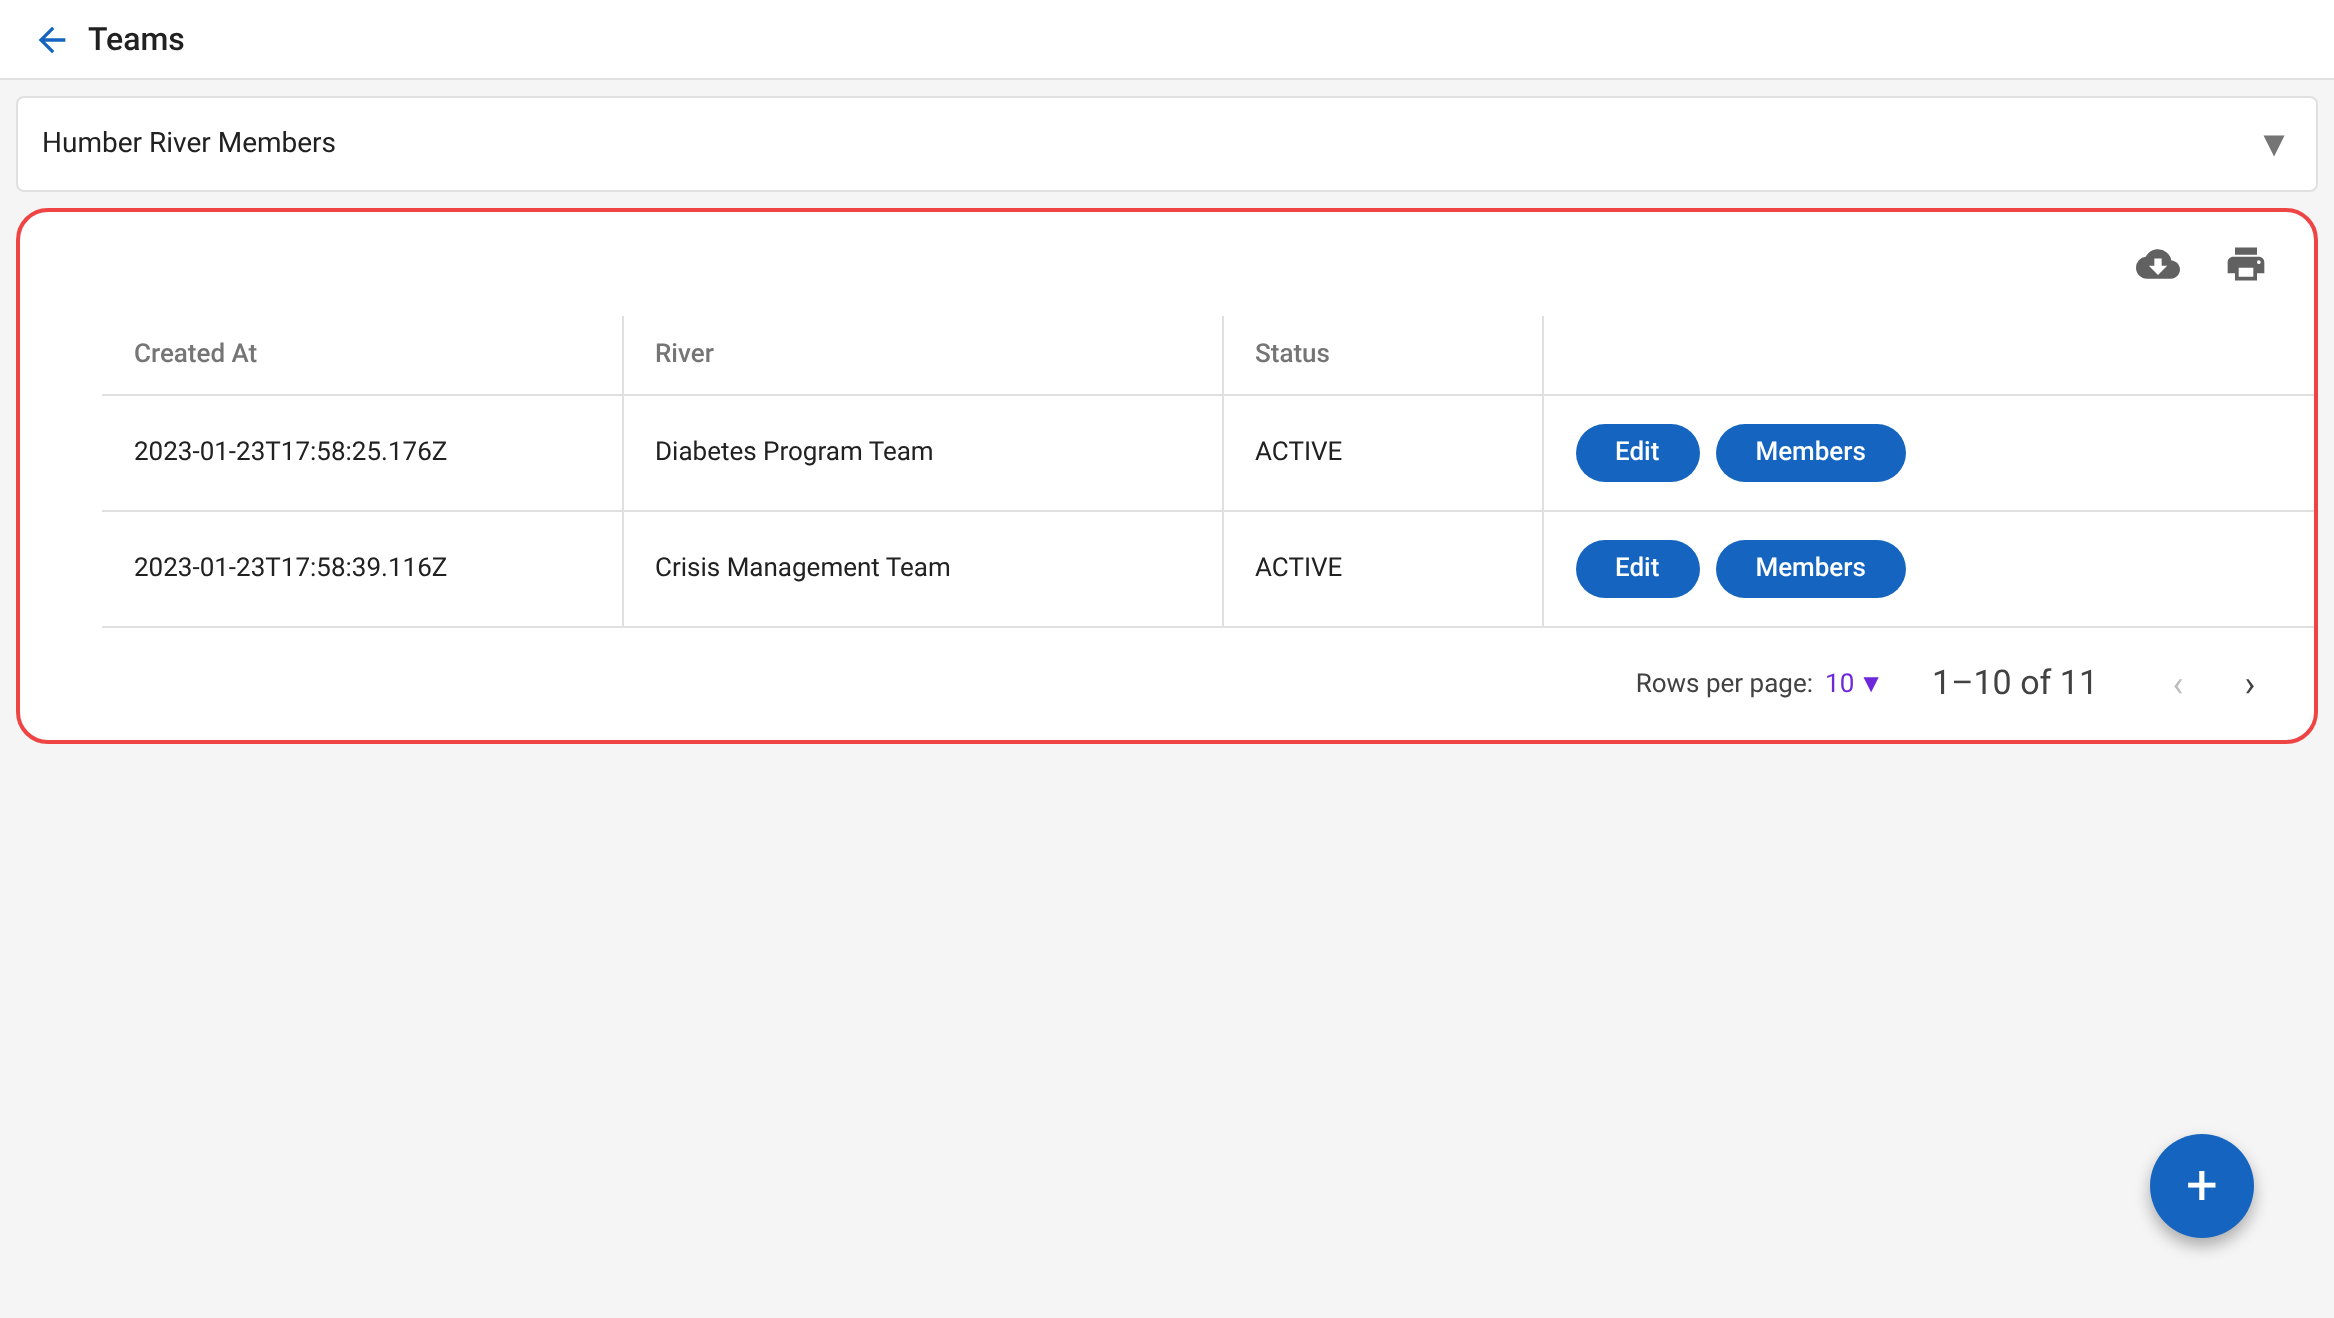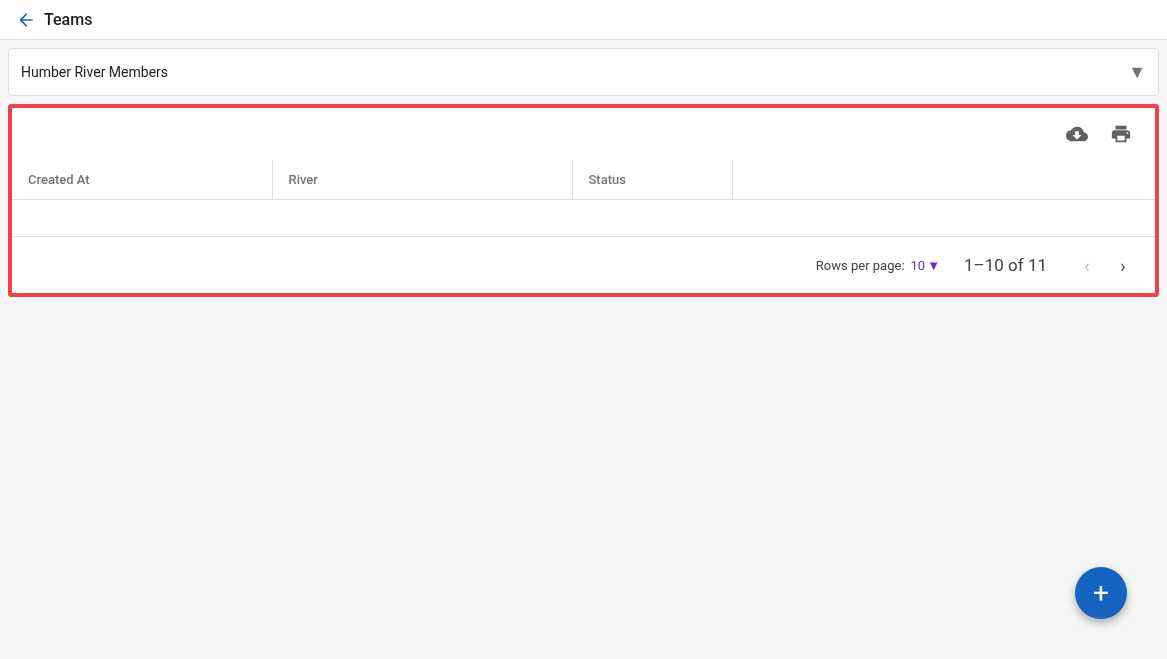--- a/index.html
+++ b/index.html
@@ -67,22 +67,23 @@
 
     .selector-arrow {
       color: #757575;
       font-size: 18px;
     }
 
     
     .table-container {
       background: #fff;
       margin: 8px;
-      border: 4px solid #ef4444;
-      border-radius: 3px;
+      border: 2px solid #ef4444;
+      border-radius: 16px;
+      padding-left: 41px;
     }
 
     .table-toolbar {
       display: flex;
       justify-content: flex-end;
       align-items: center;
       padding: 8px 16px;
       gap: 8px;
     }
 
@@ -174,21 +175,20 @@
     
     .pagination {
       display: flex;
       align-items: center;
       justify-content: flex-end;
       padding: 12px 16px;
       gap: 8px;
       border-top: 1px solid #e0e0e0;
       font-size: 13px;
       color: #424242;
-      margin-top: 36px;
     }
 
     .rows-per-page {
       display: flex;
       align-items: center;
       gap: 6px;
     }
 
     .rows-select {
       display: flex;
@@ -288,20 +288,42 @@
         <th class="col-name">
           <span>River</span>
         </th>
         <th class="col-status">
           <span>Status</span>
         </th>
         <th></th>
       </tr>
     </thead>
     <tbody id="table-body">
+    <tr>
+      <td class="col-created">2023-01-23T17:58:25.176Z</td>
+      <td class="col-name">Diabetes Program Team</td>
+      <td class="col-status">ACTIVE</td>
+      <td>
+        <div class="actions-cell">
+          <button class="btn-edit">Edit</button>
+          <button class="btn-members">Members</button>
+        </div>
+      </td>
+    </tr>
+        <tr>
+      <td class="col-created">2023-01-23T17:58:39.116Z</td>
+      <td class="col-name">Crisis Management Team</td>
+      <td class="col-status">ACTIVE</td>
+      <td>
+        <div class="actions-cell">
+          <button class="btn-edit">Edit</button>
+          <button class="btn-members">Members</button>
+        </div>
+      </td>
+    </tr>
       </tbody>
   </table>
 
   <div class="pagination">
     <div class="rows-per-page">
       <span>Rows per page:</span>
       <div class="rows-select">
         <span>10</span>
         <span>▼</span>
       </div>

